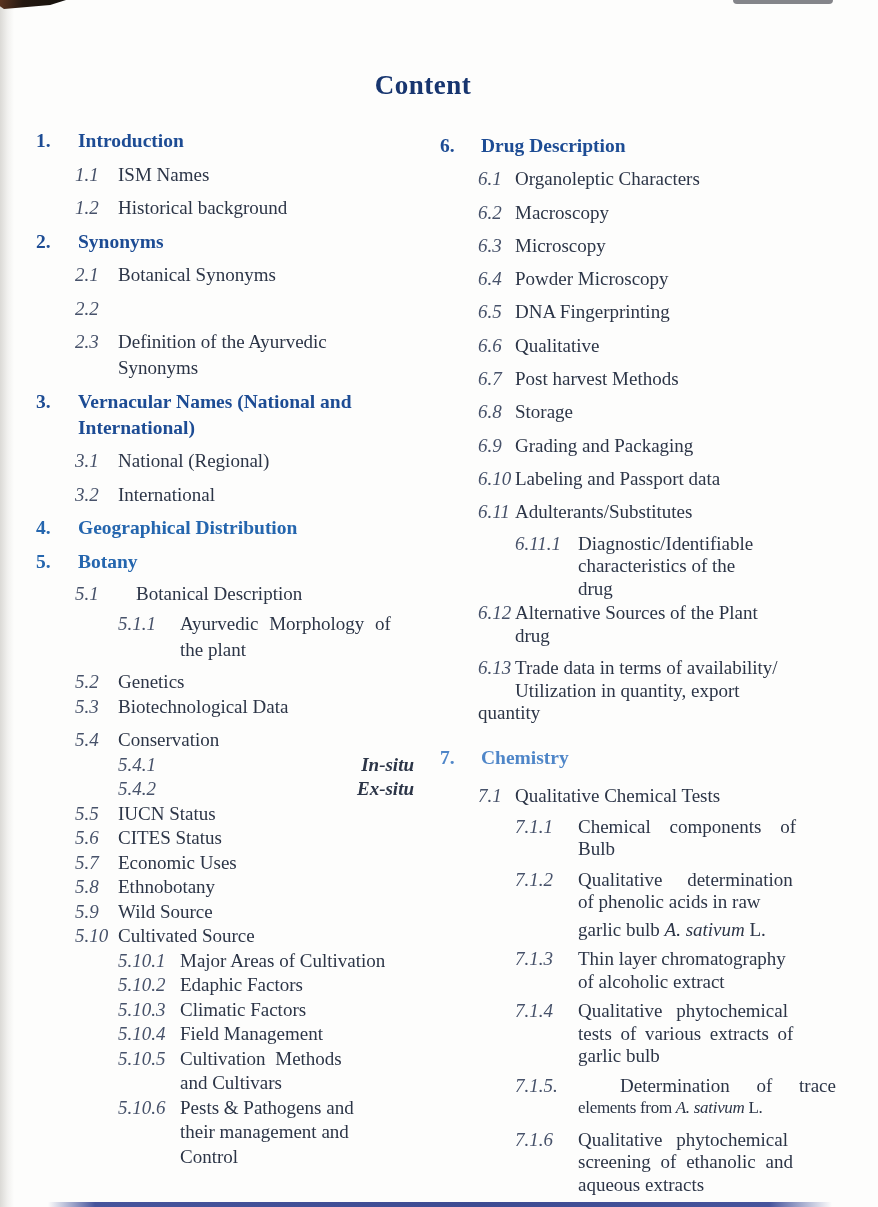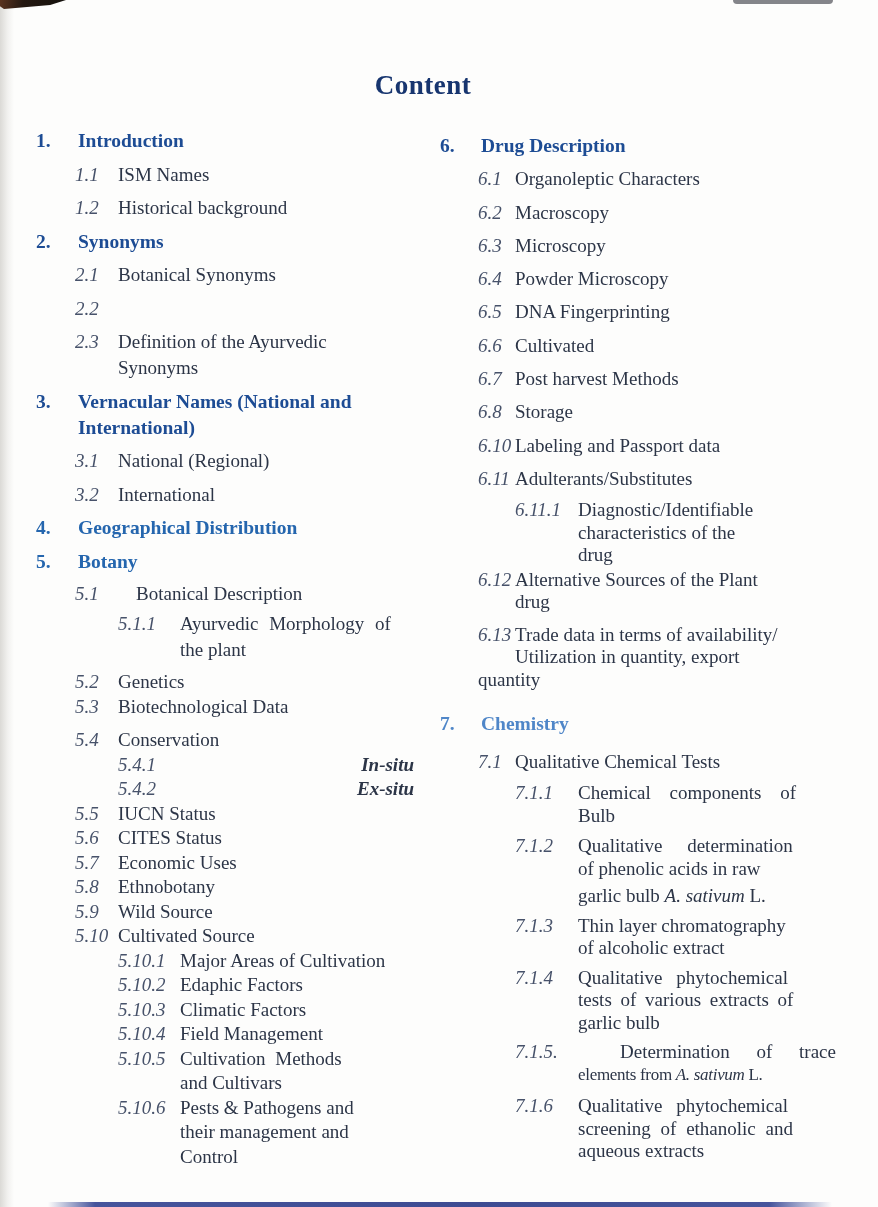--- a/index.html
+++ b/index.html
@@ -312,33 +312,39 @@
       </div>
       <div class="row lvl1">
         <span class="num">6.5</span>
         <span class="txt">
           <span class="line">DNA Fingerprinting</span>
         </span>
       </div>
       <div class="row lvl1">
         <span class="num">6.6</span>
         <span class="txt">
-          <span class="line">Cultivated</span>
+          <span class="line">Qualitative</span>
         </span>
       </div>
       <div class="row lvl1">
         <span class="num">6.7</span>
         <span class="txt">
           <span class="line">Post harvest Methods</span>
         </span>
       </div>
       <div class="row lvl1">
         <span class="num">6.8</span>
         <span class="txt">
           <span class="line">Storage</span>
+        </span>
+      </div>
+      <div class="row lvl1">
+        <span class="num">6.9</span>
+        <span class="txt">
+          <span class="line">Grading and Packaging</span>
         </span>
       </div>
       <div class="row lvl1">
         <span class="num">6.10</span>
         <span class="txt">
           <span class="line">Labeling and Passport data</span>
         </span>
       </div>
       <div class="row lvl1">
         <span class="num">6.11</span>

